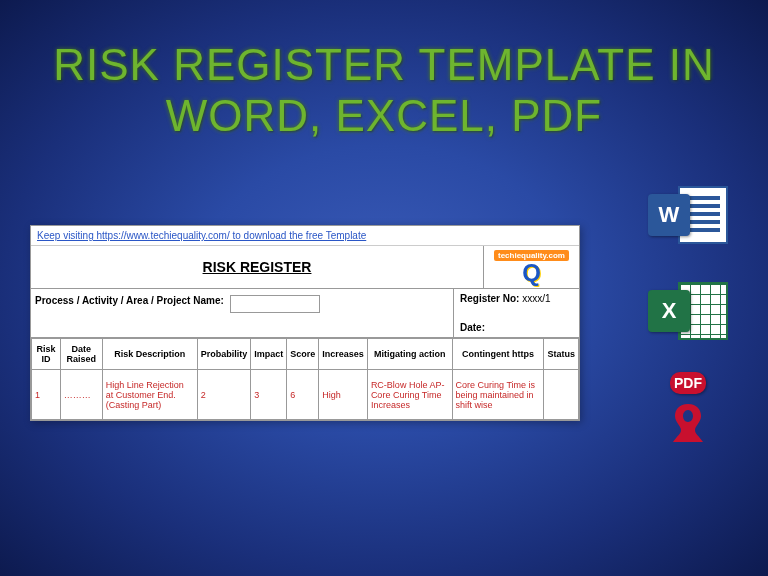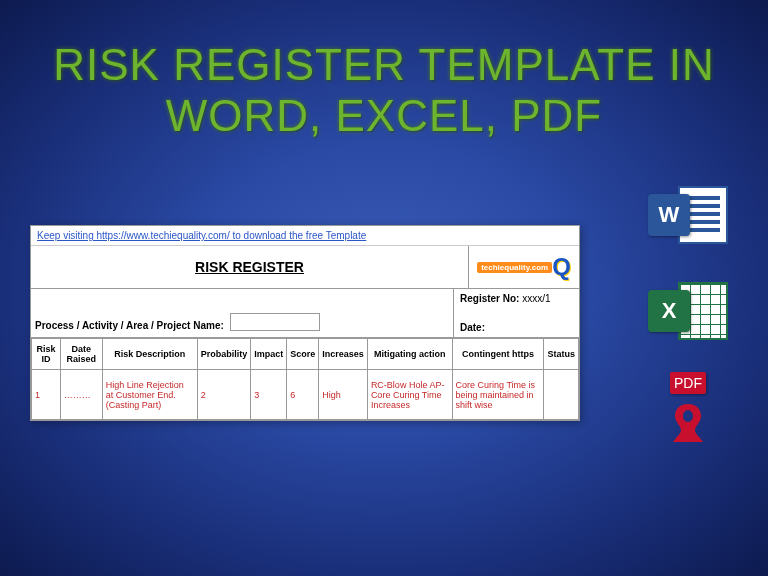--- a/index.html
+++ b/index.html
@@ -4,44 +4,44 @@
 <style>
 *{margin:0;padding:0;box-sizing:border-box}
 body{width:768px;height:576px;overflow:hidden;font-family:Arial,sans-serif}
 .bg{width:768px;height:576px;background:radial-gradient(ellipse at center,#3a5bb8 0%,#2a4aa5 35%,#1a2f7a 70%,#0d1a4f 100%);position:relative}
 .title{position:absolute;top:40px;left:50%;transform:translateX(-50%);text-align:center;color:#6eb52f;font-size:44px;font-weight:400;line-height:1.15;text-shadow:0 0 4px #4a7a1a,1px 1px 2px rgba(0,0,0,.4);letter-spacing:1px;white-space:nowrap}
 .title .line2{display:block;white-space:nowrap}
 .sheet{position:absolute;left:30px;top:225px;width:550px;background:#fff;border:1px solid #999;box-shadow:2px 2px 8px rgba(0,0,0,.3);font-size:10px}
 .toplink{padding:4px 6px;border-bottom:1px solid #ccc;color:#2a56c6;text-decoration:underline;font-size:10px}
 .headerrow{display:flex;align-items:center;border-bottom:1px solid #999}
 .riskhdr{flex:1;text-align:center;font-weight:700;font-size:14px;padding:4px;text-decoration:underline}
-.logo{width:111px;height:42px;border-left:1px solid #999;display:flex;flex-direction:row;align-items:center;justify-content:center;background:#fff}
+.logo{width:96px;height:42px;border-left:1px solid #999;display:flex;flex-direction:column;align-items:center;justify-content:center;background:#fff}
 .logo-txt{font-size:8px;font-weight:700;background:#ff8c1a;color:#fff;padding:1px 4px;border-radius:2px}
 .logo-q{font-size:24px;font-weight:900;color:#1a56c6;text-shadow:1px 1px 0 #ffd000;line-height:1}
 .meta{display:flex;border-bottom:1px solid #999}
-.meta-left{flex:1;display:flex;align-items:flex-end;padding:6px 4px;font-weight:700;font-size:10px}
+.meta-left{flex:1;display:flex;align-items:flex-start;padding:6px 4px;font-weight:700;font-size:10px}
 .meta-input{border:1px solid #999;height:18px;width:90px;margin-left:6px}
 .meta-right{border-left:1px solid #999;width:126px;padding:4px 6px;font-size:10px}
 .meta-right .reg{font-weight:700}
 .meta-right .date{font-weight:700;margin-top:18px;padding-right:20px}
 table{width:100%;border-collapse:collapse;font-size:9px}
 th,td{border:1px solid #999;padding:5px 3px;vertical-align:middle}
 th{font-weight:700;font-size:9px}
 td{color:#c62828;height:50px}
 .icons{position:absolute;right:40px;top:180px;display:flex;flex-direction:column;gap:16px}
 .icon{width:80px;height:80px;position:relative}
 .word-icon{display:flex}
 .word-shield{width:42px;height:42px;background:#2b579a;border-radius:4px;margin-top:14px;position:relative;z-index:2;display:flex;align-items:center;justify-content:center;color:#fff;font-weight:700;font-size:22px;box-shadow:1px 1px 3px rgba(0,0,0,.4)}
 .word-page{position:absolute;left:30px;top:6px;width:50px;height:58px;background:#fff;border:2px solid #2b579a}
 .word-page::before{content:"";position:absolute;top:8px;left:6px;right:6px;height:4px;background:#2b579a;box-shadow:0 8px 0 #2b579a,0 16px 0 #2b579a,0 24px 0 #2b579a,0 32px 0 #2b579a}
 .excel-icon{display:flex}
 .excel-shield{width:42px;height:42px;background:#217346;border-radius:4px;margin-top:14px;position:relative;z-index:2;display:flex;align-items:center;justify-content:center;color:#fff;font-weight:700;font-size:22px;box-shadow:1px 1px 3px rgba(0,0,0,.4)}
 .excel-page{position:absolute;left:30px;top:6px;width:50px;height:58px;background:#fff;border:2px solid #217346;background-image:linear-gradient(#217346 1px,transparent 1px),linear-gradient(90deg,#217346 1px,transparent 1px);background-size:10px 10px}
 .pdf-icon{display:flex;flex-direction:column;align-items:center}
-.pdf-bar{background:#c8102e;color:#fff;font-weight:400;font-size:14px;padding:3px 4px;border-radius:2px;box-shadow:1px 1px 3px rgba(0,0,0,.4)}
+.pdf-bar{background:#c8102e;color:#fff;font-weight:700;font-size:14px;padding:3px 4px;border-radius:10px;box-shadow:1px 1px 3px rgba(0,0,0,.4)}
 .pdf-logo{width:50px;height:50px;margin-top:4px;position:relative;display:flex;align-items:center;justify-content:center}
 .pdf-logo svg{width:46px;height:46px}
 </style>
 </head>
 <body>
 
 <div class="bg">
   <div class="title">
     <span>RISK REGISTER TEMPLATE IN</span>
     <span class="line2">WORD, EXCEL, PDF</span>

